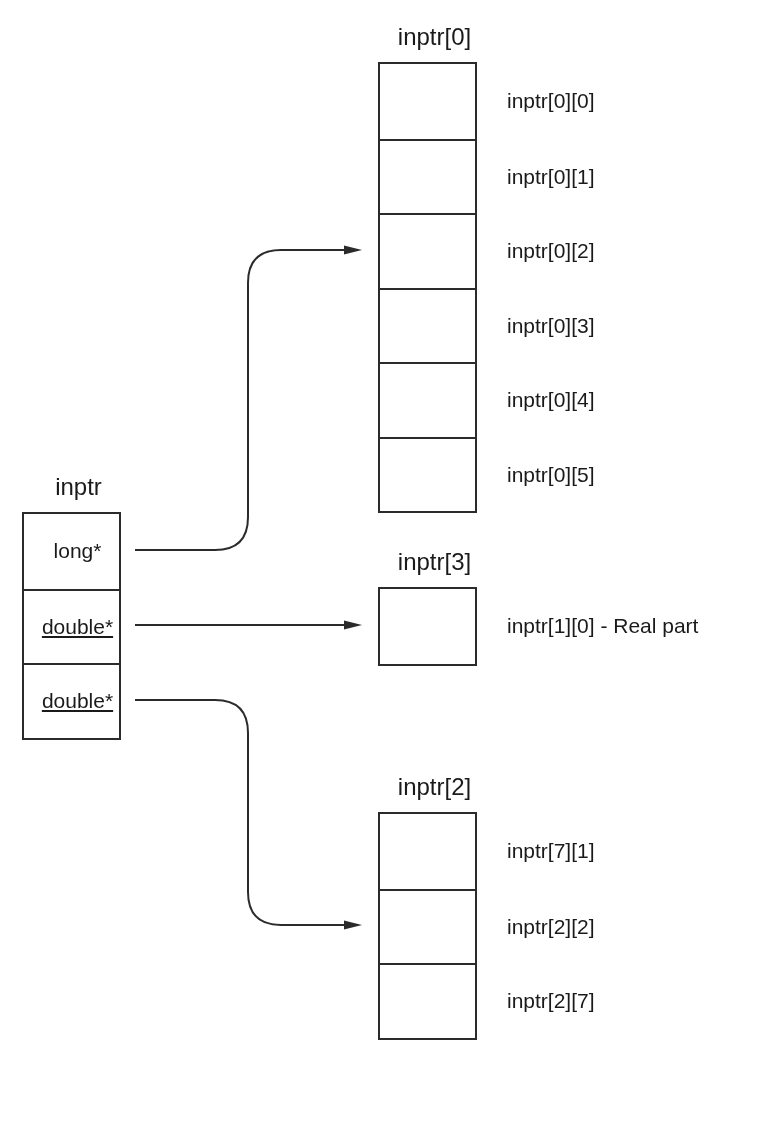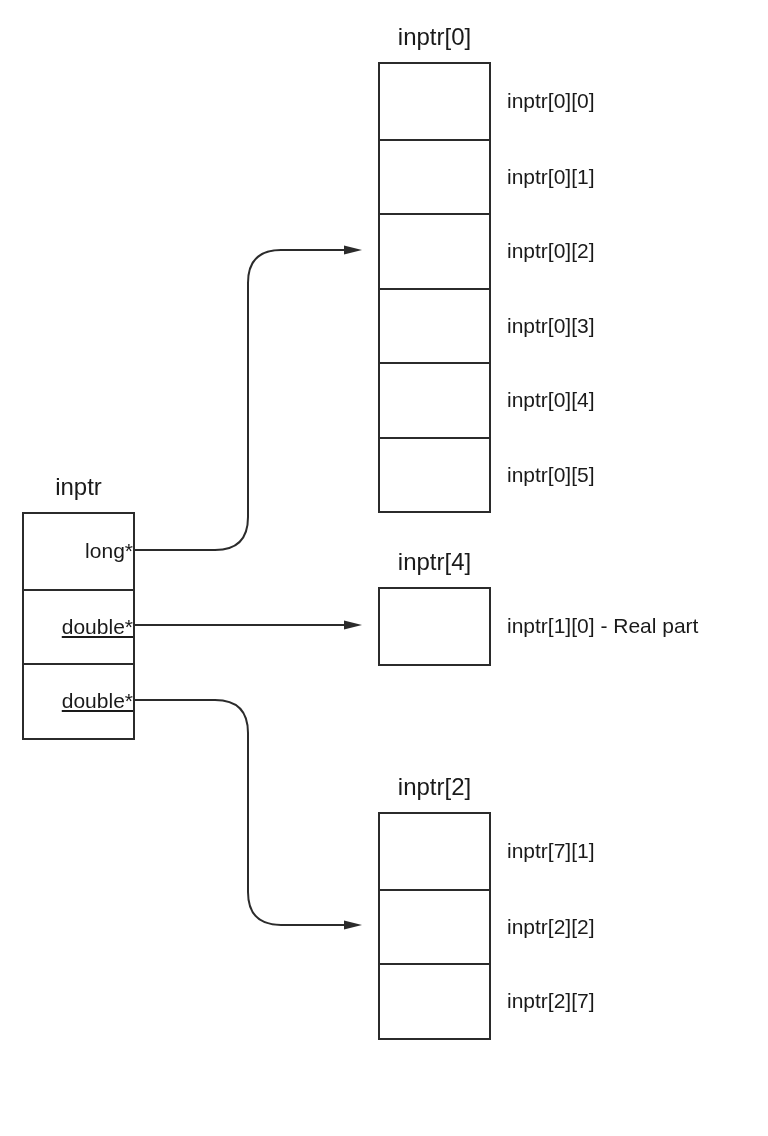--- a/index.html
+++ b/index.html
@@ -20,26 +20,26 @@
   .arrow-shaft{fill:none;stroke:var(--line);stroke-width:2;}
   .arrow-head{fill:var(--line);stroke:none;}
 
   .block{position:absolute;}
   .block-title{
     position:absolute;top:-37px;left:0;width:100%;
     text-align:center;font-size:24px;line-height:24px;white-space:nowrap;
   }
   .cellstack{
     position:absolute;left:0;top:0;
-    width:113px;border:2px solid var(--line);
+    width:99px;border:2px solid var(--line);
     box-sizing:border-box;background:var(--bg);
   }
   .row{position:relative;height:74.5px;box-sizing:border-box;}
   .row + .row{border-top:2px solid var(--line);text-decoration:underline;}
-  .ptr-cell{display:flex;align-items:center;justify-content:flex-end;font-size:21px;padding-left:12px;}
+  .ptr-cell{display:flex;align-items:center;justify-content:center;font-size:21px;padding-left:12px;}
   .row-label{
     position:absolute;left:127px;top:50%;transform:translateY(-50%);
     font-size:21px;white-space:nowrap;
   }
 </style>
 </head>
 <body>
 
 <div class="canvas">
 
@@ -91,21 +91,21 @@
       <div class="row">
         <span class="row-label">inptr[0][4]</span>
       </div>
       <div class="row">
         <span class="row-label">inptr[0][5]</span>
       </div>
     </div>
   </div>
 
   <div class="block" style="left:378px;top:587px;width:113px;">
-    <div class="block-title">inptr[4]</div>
+    <div class="block-title">inptr[3]</div>
     <div class="cellstack">
       <div class="row">
         <span class="row-label">inptr[1][0] - Real part</span>
       </div>
     </div>
   </div>
 
   <div class="block" style="left:378px;top:812px;width:113px;">
     <div class="block-title">inptr[2]</div>
     <div class="cellstack">

